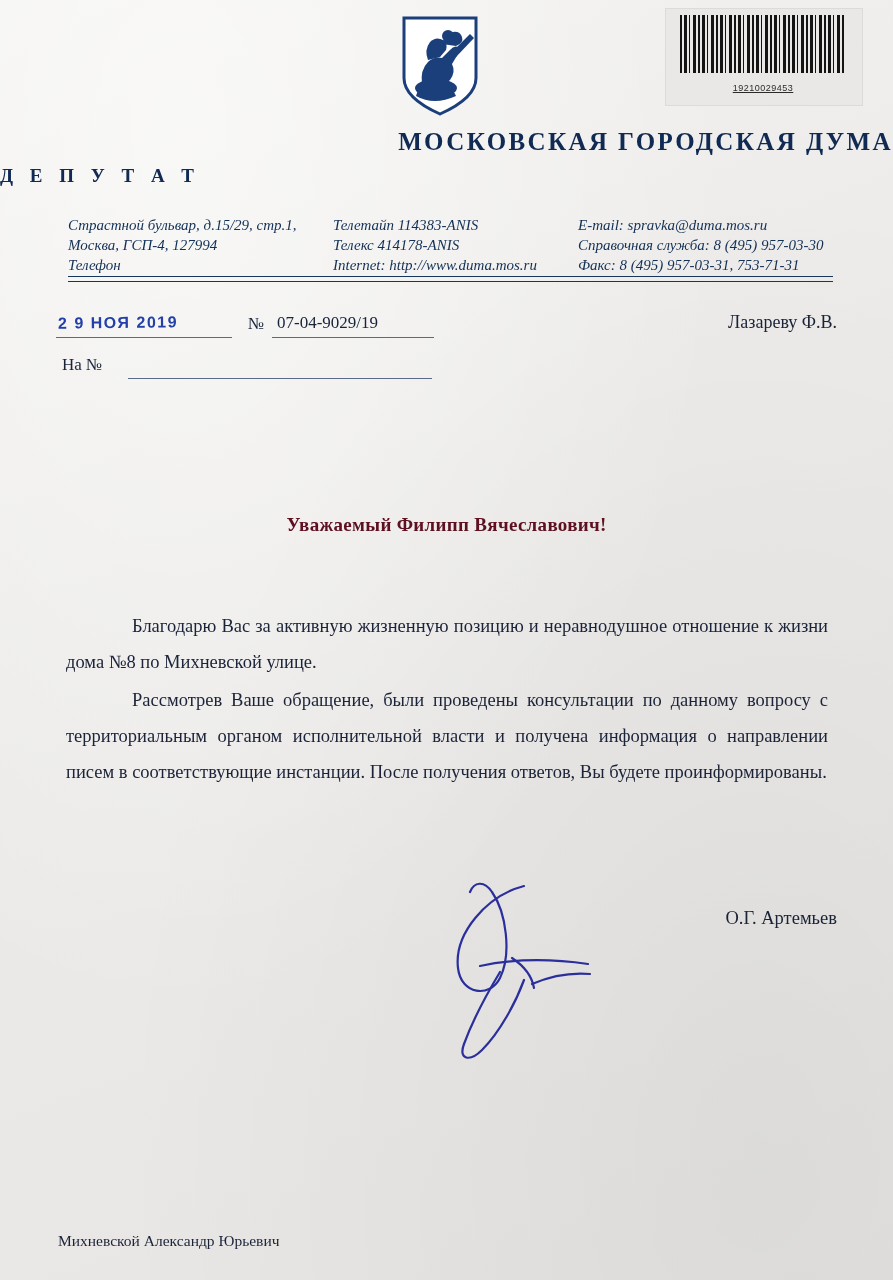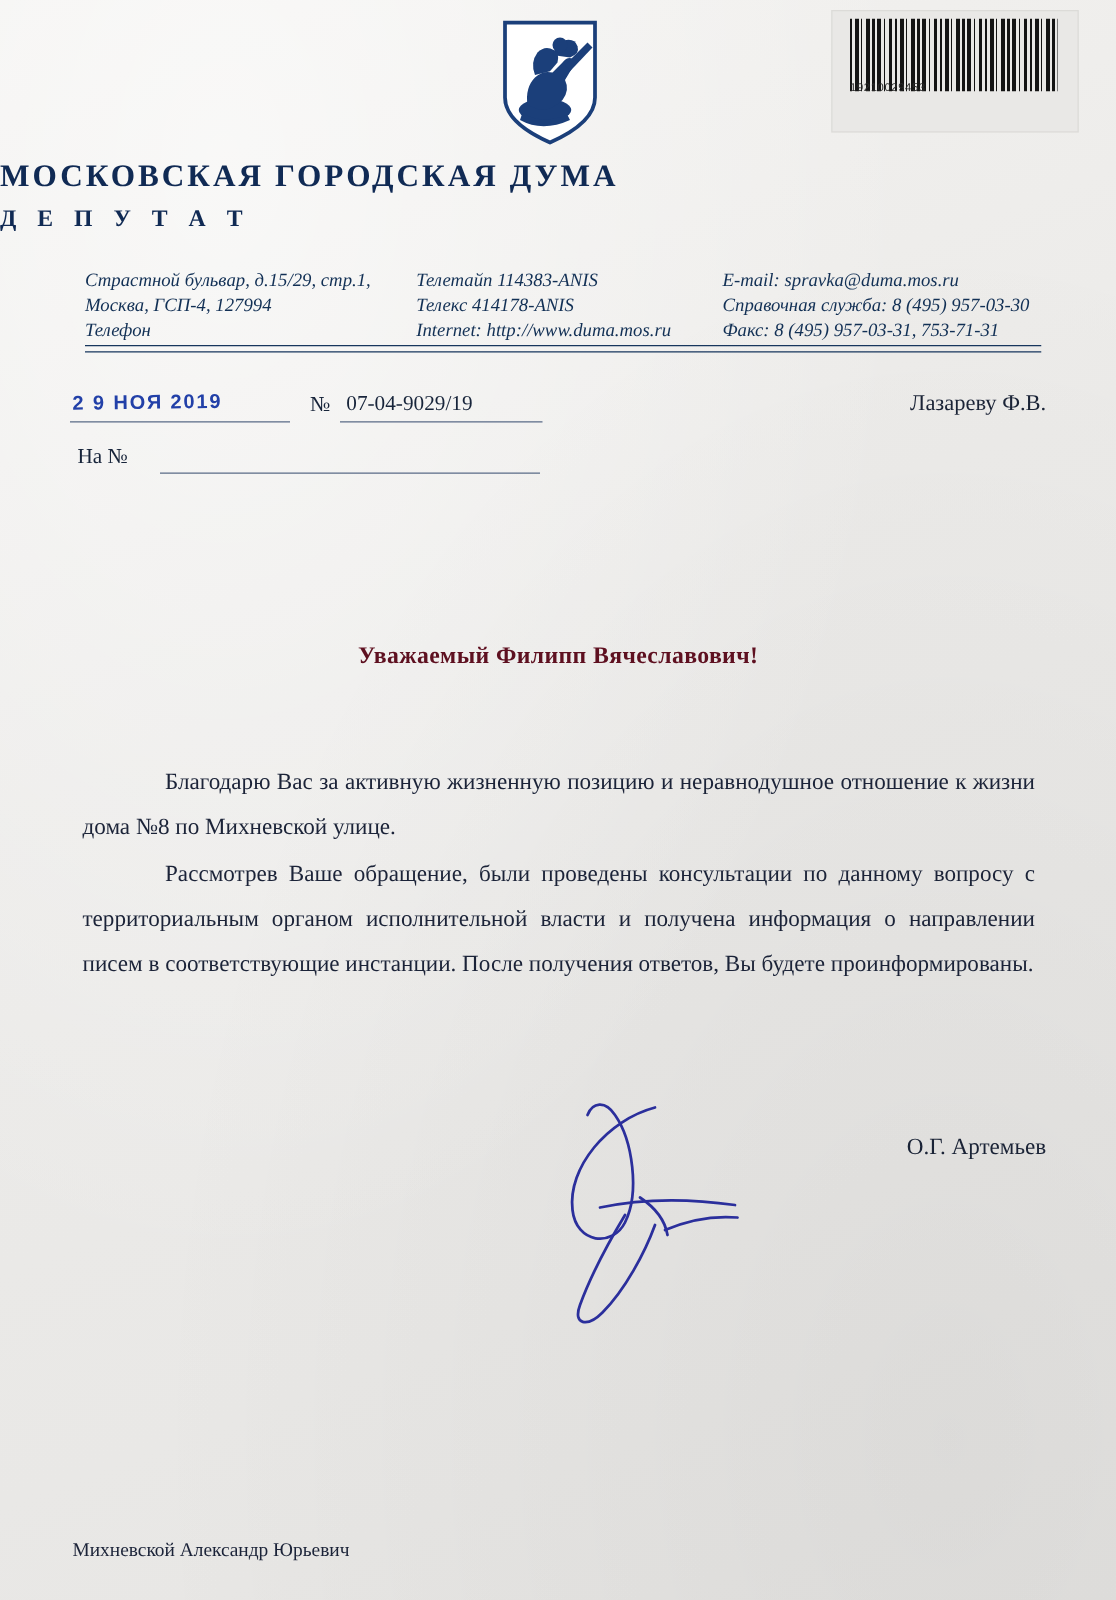--- a/index.html
+++ b/index.html
@@ -54,46 +54,47 @@
       #141414 4px, #141414 7px,
       #e9e8e6 7px, #e9e8e6 9px,
       #141414 9px, #141414 10px,
       #e9e8e6 10px, #e9e8e6 13px,
       #141414 13px, #141414 16px,
       #e9e8e6 16px, #e9e8e6 18px
     );
   }
   .barcode-num {
     position: absolute;
-    top: 56px;
+    top: 74px;
     left: 14px;
     width: 166px;
-    text-align: left;
+    text-align: center;
     font-family: "Liberation Sans", sans-serif;
     font-size: 9px;
     letter-spacing: 0.5px;
     color: #2b2b2b;
+    text-decoration: underline;
   }
 
   
   .emblem {
     position: absolute;
     top: 14px;
     left: 398px;
     width: 84px;
     height: 104px;
   }
 
   
   .org-title {
     position: absolute;
     top: 128px;
     left: 0;
     width: 893px;
-    text-align: left;
+    text-align: right;
     font-family: "Liberation Serif", serif;
     font-weight: bold;
     font-size: 25px;
     letter-spacing: 2.4px;
     color: #102a54;
   }
   .org-sub {
     position: absolute;
     top: 165px;
     left: 0;

